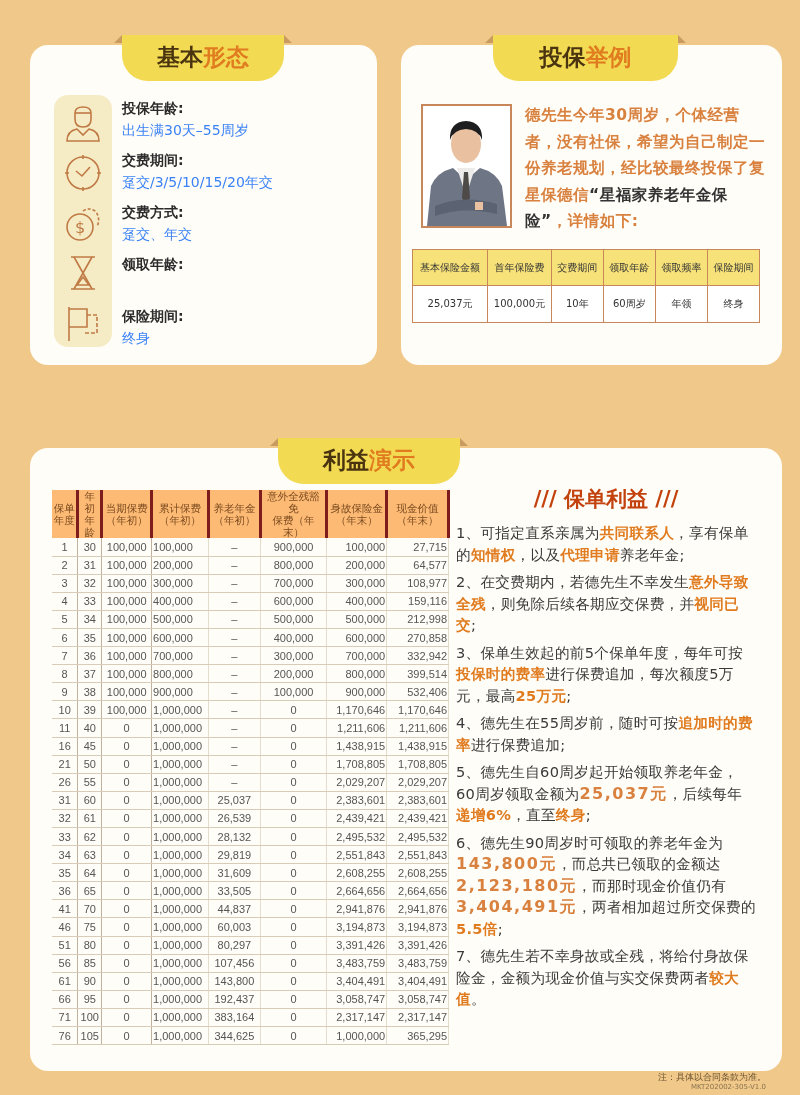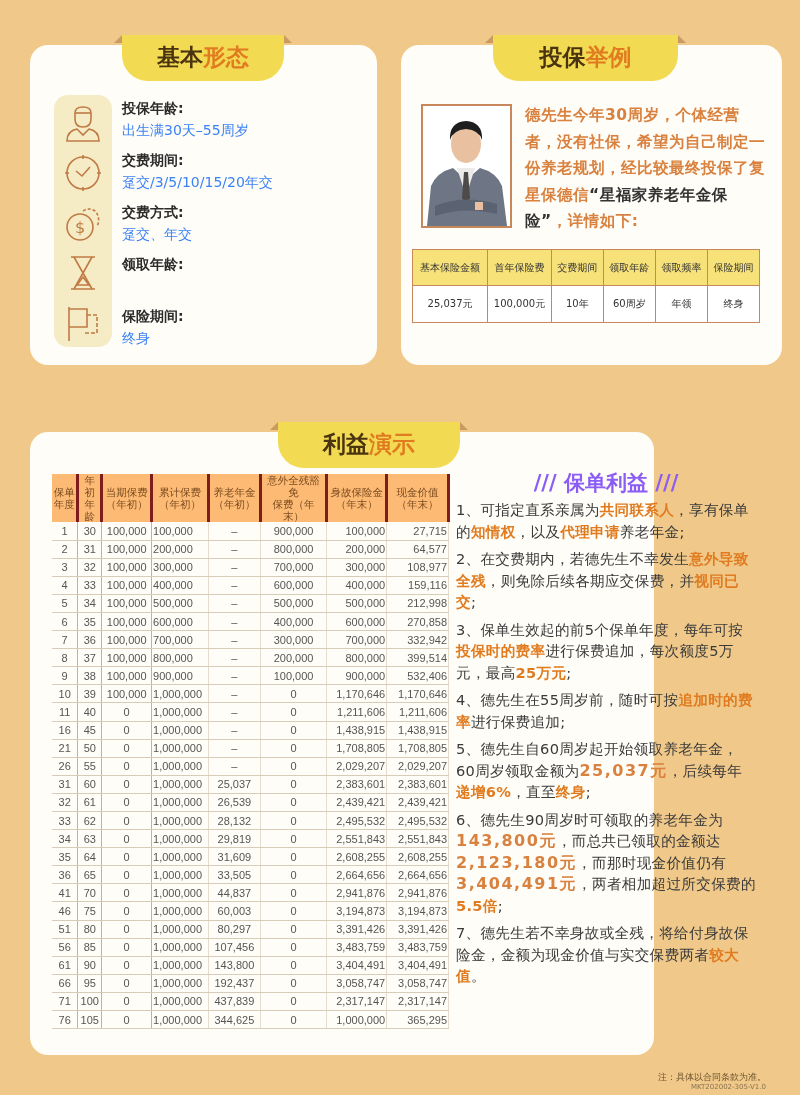--- a/index.html
+++ b/index.html
@@ -60,21 +60,21 @@
   }
   table.plan th {
     background: #f7e27a; color: #333; font-weight: normal; height: 36px;
     border: 1px solid #c8875a; padding: 0 2px;
   }
   table.plan td {
     background: #fff; color: #333; height: 37px; border: 1px solid #c8875a;
   }
 
   
-  #card-benefit { left: 30px; top: 432px; width: 624px; height: 623px; padding-left: 28px; }
+  #card-benefit { left: 30px; top: 448px; width: 752px; height: 623px; padding-left: 28px; }
   #card-benefit .tab { left: 248px; top: -10px; width: 182px; }
   table.demo {
     position: absolute; left: 22px; top: 42px; width: 398px;
     border-collapse: collapse; font-size: 11px; color: #555;
     font-family: "Liberation Sans", sans-serif;
   }
   table.demo th {
     background: #fdba74; color: #7a4a1f; font-weight: normal;
     font-size: 10.5px; line-height: 12px; height: 31px;
     border-right: 3px solid #7f1d1d; padding: 0 1px;
@@ -83,22 +83,22 @@
     height: 18.1px; border-bottom: 1px solid #d8cbb8; border-right: 1px solid #e4dccd;
     text-align: center; white-space: nowrap; padding: 0 1px;
   }
   table.demo td.l { text-align: left; }
   table.demo td.r { text-align: right; }
   table.demo td.ay { border-right: 1px solid #bfb3a0; }
   table.demo td.py, table.demo td.age { border-right: 1px solid #bfb3a0; }
 
   .benefits { position: absolute; left: 426px; top: 35px; width: 300px; }
   .benefits h2 {
-    text-align: center; font-size: 21px; color: #8b5cf6; font-weight: bold;
-    line-height: 32px; margin-bottom: 0;
+    text-align: center; font-size: 21px; color: #c2410c; font-weight: bold;
+    line-height: 32px; margin-bottom: 7px;
   }
   .benefits p {
     font-size: 14.6px; color: #3a3a3a; line-height: 21.5px; margin-bottom: 6px;
     letter-spacing: 0.3px;
   }
   .benefits .hl { color: #e07b1f; font-weight: bold; margin-top: 36px; }
   .benefits .hlb { color: #d9813f; font-weight: bold; font-size: 16px; letter-spacing: 1.5px; }
 
   .footnote {
     position: absolute; right: 34px; top: 1072px; text-align: right;
@@ -481,21 +481,21 @@
           <td>192,437</td>
           <td>0</td>
           <td class="r">3,058,747</td>
           <td class="r">3,058,747</td>
         </tr>
         <tr>
           <td class="ay">71</td>
           <td class="age">100</td>
           <td class="py">0</td>
           <td class="l">1,000,000</td>
-          <td>437,839</td>
+          <td>383,164</td>
           <td>0</td>
           <td class="r">2,317,147</td>
           <td class="r">2,317,147</td>
         </tr>
         <tr>
           <td class="ay">76</td>
           <td class="age">105</td>
           <td class="py">0</td>
           <td class="l">1,000,000</td>
           <td>344,625</td>

